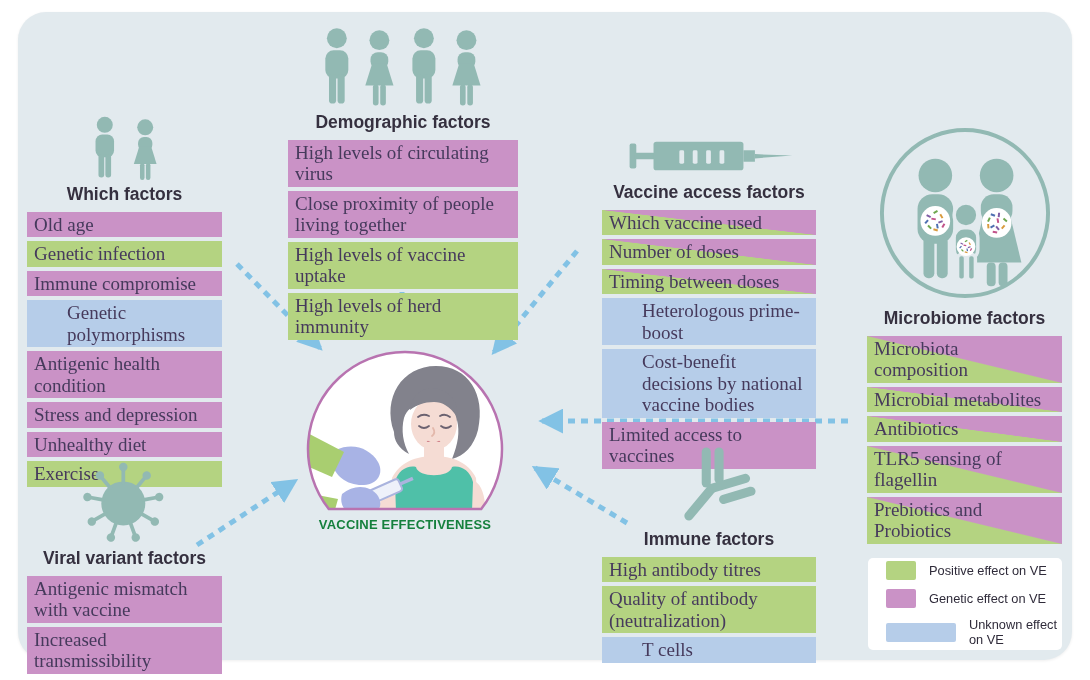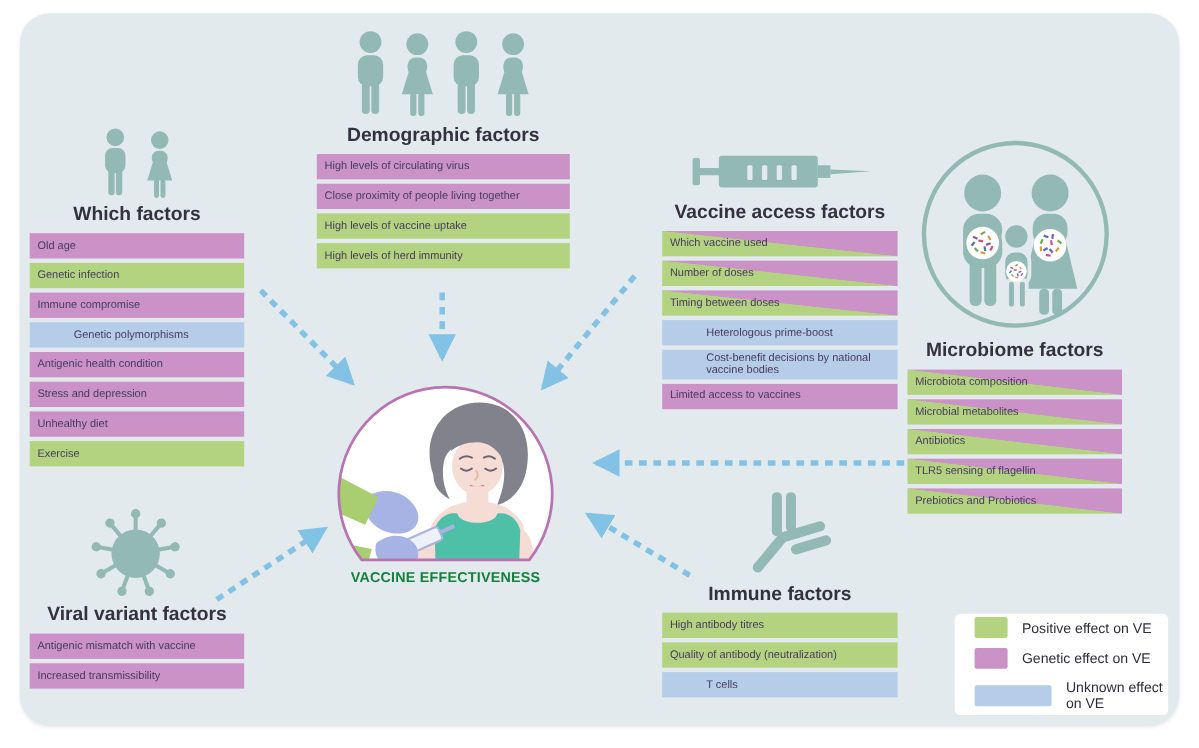--- a/index.html
+++ b/index.html
@@ -8,30 +8,30 @@
   .panel{position:absolute;left:18px;top:12px;width:1054px;height:648px;background:#e2eaee;
          border-radius:28px;box-shadow:0 1px 3px rgba(0,0,0,0.07);}
   .arrows{position:absolute;left:0;top:0;z-index:1;pointer-events:none;}
   .arr{stroke:#82c2e5;stroke-width:5;stroke-dasharray:7 6;fill:none;}
 
   .group{position:absolute;z-index:2;display:flex;flex-direction:column;align-items:center;}
   .icon{color:#92b9b3;line-height:0;}
   h2{font-size:17.5px;font-weight:bold;color:#35303f;margin:4px 0 7px;white-space:nowrap;}
   .bars{list-style:none;margin:0;padding:0;width:100%;}
   .bar{box-sizing:border-box;min-height:23px;padding:2px 7px;margin-bottom:4px;display:flex;
-       align-items:center;font-size:10px;line-height:1.13;color:#463a5c;}
+       align-items:center;font-size:19px;line-height:1.13;color:#463a5c;font-family:Liberation Serif, serif;}
   .pos{background:#b4d381;}
   .neg{background:#ca92c6;}
   .unk{background:#b6cde9;padding-left:40px;}
   .mix{background:linear-gradient(to top right,#b4d381 49.4%,#ca92c6 50.6%);}
 
   #g-host{left:27px;top:116px;width:195px;}
   #g-demo{left:288px;top:26px;width:230px;}
   #g-access{left:602px;top:134px;width:214px;}
-  #g-micro{left:825px;top:126px;width:195px;}
+  #g-micro{left:867px;top:126px;width:195px;}
   #g-viral{left:27px;top:456px;width:195px;}
   #g-immune{left:602px;top:441px;width:214px;}
 
   .center-fig{position:absolute;left:306px;top:346px;width:198px;height:166px;z-index:2;margin:0;}
   .ve-label{position:absolute;left:255px;top:517px;width:300px;text-align:center;z-index:2;
             font-size:13px;font-weight:bold;letter-spacing:0.2px;color:#15803d;}
 
   .legend{position:absolute;left:868px;top:558px;width:194px;height:92px;background:#ffffff;
           border-radius:5px;z-index:2;display:flex;flex-direction:column;justify-content:center;
           gap:9px;padding-left:18px;box-sizing:border-box;}

